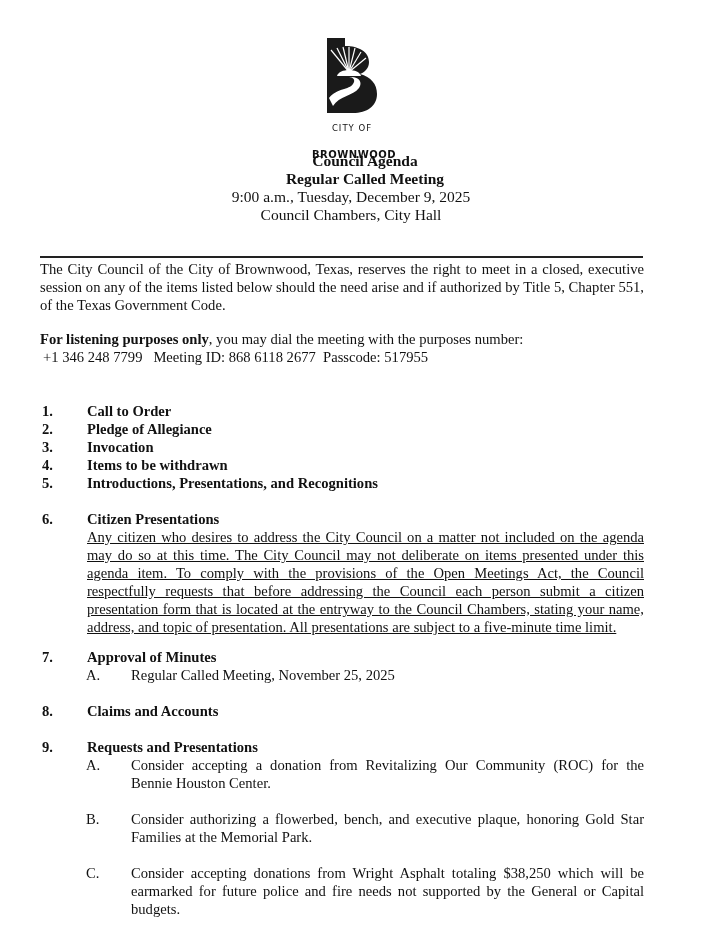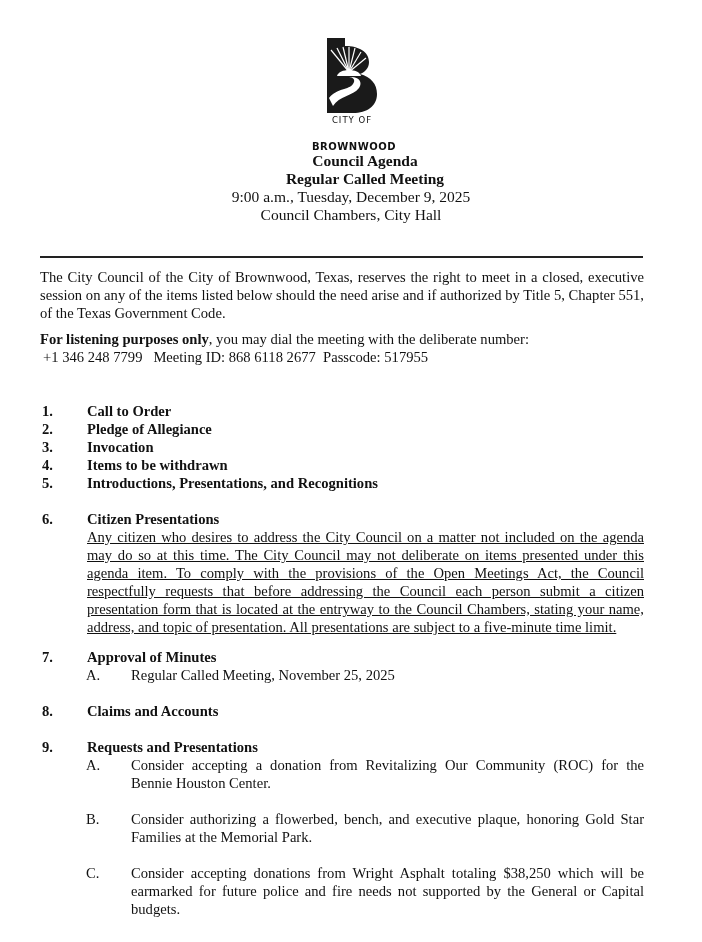--- a/index.html
+++ b/index.html
@@ -1,27 +1,27 @@
 <!DOCTYPE html>
 <html><head>
 <meta charset="utf-8">
 <style>
   html, body { margin: 0; padding: 0; background: #ffffff; }
   body { width: 702px; height: 942px; overflow: hidden; position: relative;
          font-family: "Liberation Serif", "DejaVu Serif", serif; color: #111; }
   .page { position: absolute; left: 0; top: 0; width: 702px; height: 942px; }
   .logo { position: absolute; left: 312px; top: 36px; width: 80px; height: 106px; text-align: center; }
   .logo svg { display: block; margin: 0 auto; }
-  .logo .city-of { font-family: "DejaVu Sans", sans-serif; font-size: 8.5px; letter-spacing: 1px; margin-top: 2px; line-height: 9px; }
+  .logo .city-of { font-family: "DejaVu Sans", sans-serif; font-size: 8.5px; letter-spacing: 1px; margin-top: 10px; line-height: 9px; }
   .logo .brownwood { font-family: "DejaVu Sans", sans-serif; font-weight: bold; font-size: 10px; letter-spacing: 0.5px; line-height: 11px; margin-top: 16px; }
   .header { position: absolute; left: 0; width: 702px; top: 152px; text-align: center; font-size: 15.5px; line-height: 18px; }
   .header .bold { font-weight: bold; padding-left: 28px; }
   .rule { position: absolute; left: 40px; width: 603px; top: 256px; height: 2px; background: #222; }
   .para { position: absolute; left: 40px; width: 604px; font-size: 14.6px; line-height: 18px; text-align: justify; }
-  .p1 { top: 260px; margin-top: 8px; }
+  .p1 { top: 260px; }
   .p2 { top: 330px; text-align: left; }
   .p3 { top: 384px; text-align: left; }
   .item { position: absolute; left: 40px; width: 620px; font-size: 14.6px; line-height: 18px; }
   .item .num { position: absolute; left: 2px; font-weight: bold; }
   .item .title { position: absolute; left: 47px; font-weight: bold; white-space: nowrap; }
   .desc { position: absolute; left: 87px; width: 557px; font-size: 14.6px; line-height: 18px; text-align: justify; text-decoration: underline; }
   .sub { position: absolute; left: 40px; width: 604px; font-size: 14.6px; line-height: 18px; }
   .sub .letter { position: absolute; left: 46px; }
   .sub .text { position: absolute; left: 91px; width: 513px; text-align: justify; }
   b { font-weight: bold; }
@@ -59,21 +59,21 @@
     <div class="bold">Regular Called Meeting</div>
     <div>9:00 a.m., Tuesday, December 9, 2025</div>
     <div>Council Chambers, City Hall</div>
   </div>
 
   <div class="rule"></div>
 
   <div class="para p1">The City Council of the City of Brownwood, Texas, reserves the right to meet in a closed, executive session on any of the items listed below should the need arise and if authorized by Title 5, Chapter 551, of the Texas Government Code.</div>
 
   <div class="para p2">
-    <b>For listening purposes only</b><span>, you may dial the meeting with the deliberate number:</span><br>
+    <b>For listening purposes only</b><span>, you may dial the meeting with the purposes number:</span><br>
     <span style="white-space:pre; padding-left:3px;">+1 346 248 7799   Meeting ID: 868 6118 2677  Passcode: 517955</span>
   </div>
 
 
   <div class="item" style="top:402px">
     <span class="num">1.</span>
     <span class="title">Call to Order</span>
   </div>
   <div class="item" style="top:420px">
     <span class="num">2.</span>

